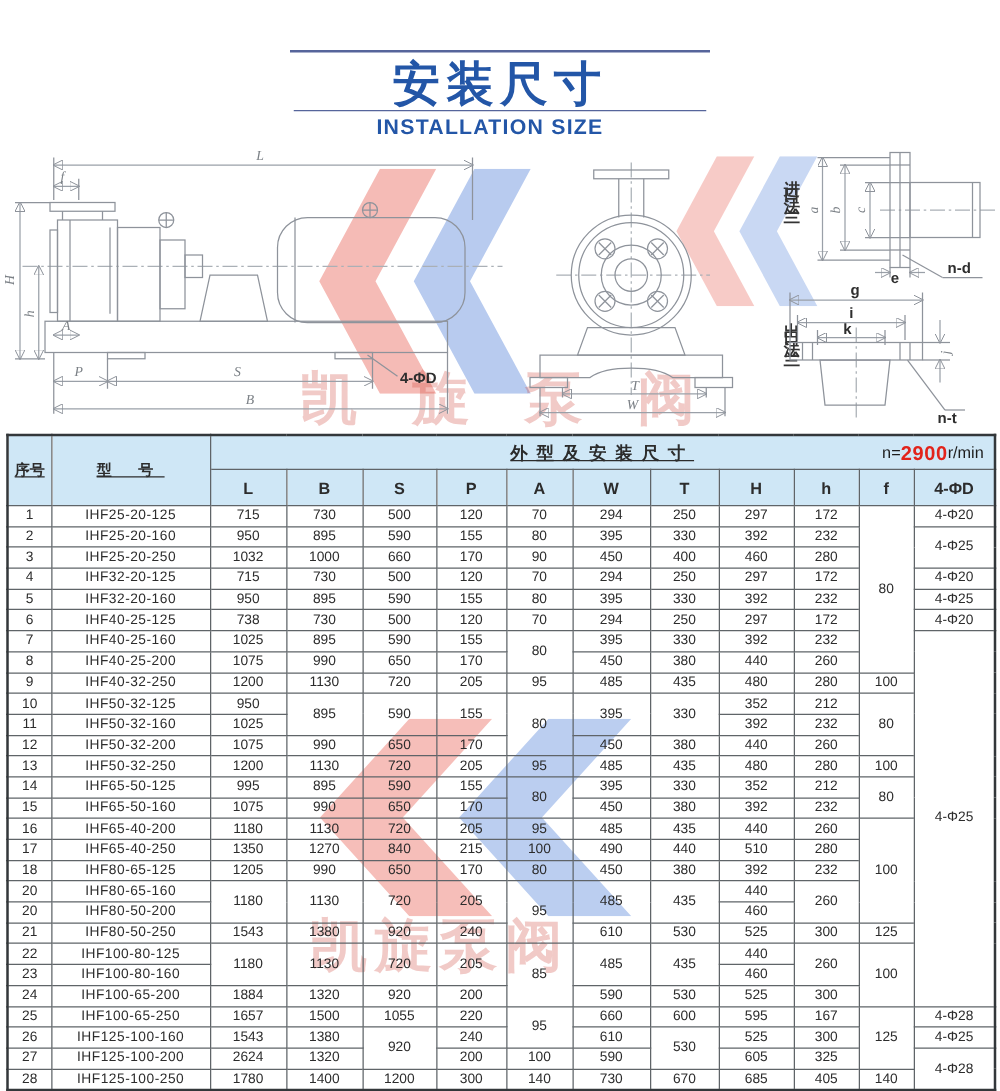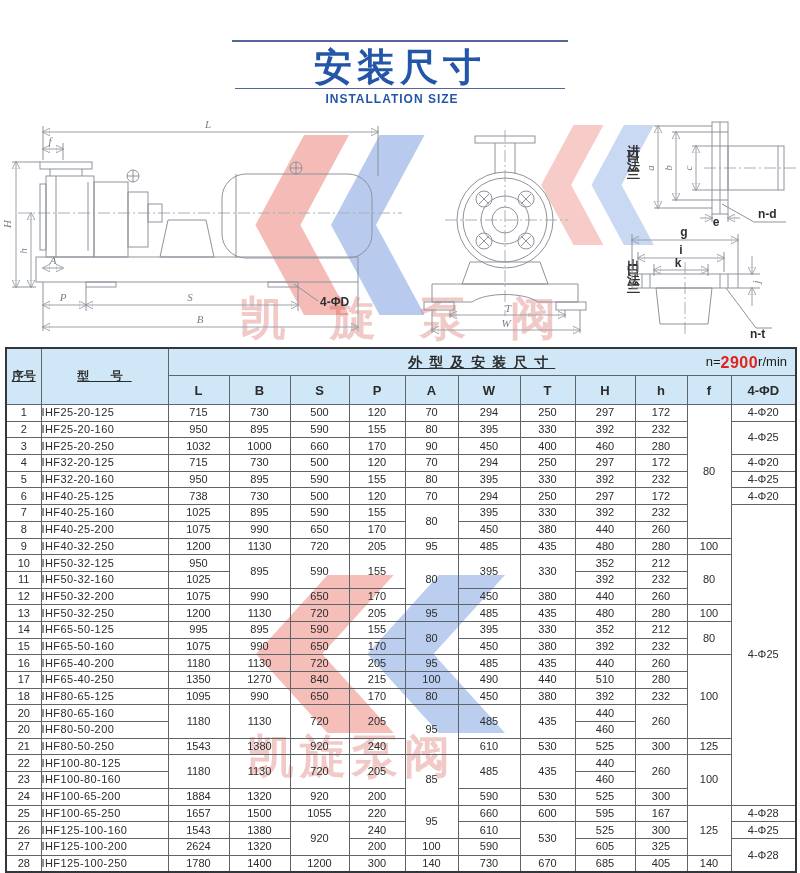--- a/index.html
+++ b/index.html
@@ -6,21 +6,21 @@
   body{width:800px;height:873px;position:relative;background:#fff;
        font-family:"Liberation Sans","DejaVu Sans",sans-serif;overflow:hidden;}
   .abs{position:absolute;}
 
   
   .title-rule{position:absolute;height:0;border-top:2px solid #56659b;}
   #rule2{border-top-width:1px;}
   #zh-title{position:absolute;left:0;right:0;top:42px;text-align:center;
             font-size:38px;font-weight:bold;color:var(--accent,#2356a7);letter-spacing:5px;}
   #en-title{position:absolute;left:0;right:16px;top:92px;text-align:center;
-            font-size:12px;font-weight:bold;color:var(--accent,#2356a7);letter-spacing:1px;}
+            font-size:17px;font-weight:bold;color:var(--accent,#2356a7);letter-spacing:1px;}
 
   
   .wm{position:absolute;pointer-events:none;}
   .wm-text{font-weight:bold;color:rgba(206,66,54,.28);white-space:nowrap;
            font-family:"DejaVu Sans",sans-serif;}
 
   
   .draw line,.draw rect,.draw circle,.draw polygon,.draw path
     {stroke:#8e939b;fill:none;stroke-width:1;}
   .draw .dim{stroke:#9aa0a8;}
@@ -34,21 +34,21 @@
 
   
   #dims{position:absolute;left:5px;top:347px;width:790px;border-collapse:collapse;
         table-layout:fixed;border:2px solid #33373a;background:transparent;}
   #dims th,#dims td{border:1px solid #5f6468;text-align:center;color:#2c2c2c;
         padding:0;overflow:hidden;}
   #dims thead th{background:var(--header-bg,#cfe7f6);font-weight:bold;font-size:12px;}
   #dims thead tr.r1 th{height:26px;text-decoration:underline;}
   #dims thead tr.r2 th{height:28px;font-size:13px;font-weight:bold;}
   #dims td{font-size:11px;height:15.7px;line-height:1;}
-  #dims td.model{text-align:left;letter-spacing:.4px;}
+  #dims td.model{text-align:center;letter-spacing:.4px;}
   th.corner{font-size:12px;}
   th.model-h{letter-spacing:9px;}
   .ghwrap{position:relative;height:26px;line-height:26px;}
   .gh-title{font-size:14px;letter-spacing:7px;}
   .speed{position:absolute;right:8px;top:0;font-weight:normal;font-size:13px;color:#1c1c1c;}
   .speed b{font-size:16px;font-weight:bold;color:var(--speed-red,#e2231a);
            letter-spacing:.5px;vertical-align:-2px;}
 </style>
 </head>
 <body>
@@ -513,21 +513,21 @@
         <td>215</td>
         <td>100</td>
         <td>490</td>
         <td>440</td>
         <td>510</td>
         <td>280</td>
       </tr>
       <tr>
         <td>18</td>
         <td class="model">IHF80-65-125</td>
-        <td>1095</td>
+        <td>1205</td>
         <td>990</td>
         <td>650</td>
         <td>170</td>
         <td>80</td>
         <td>450</td>
         <td>380</td>
         <td>392</td>
         <td>232</td>
       </tr>
       <tr>

